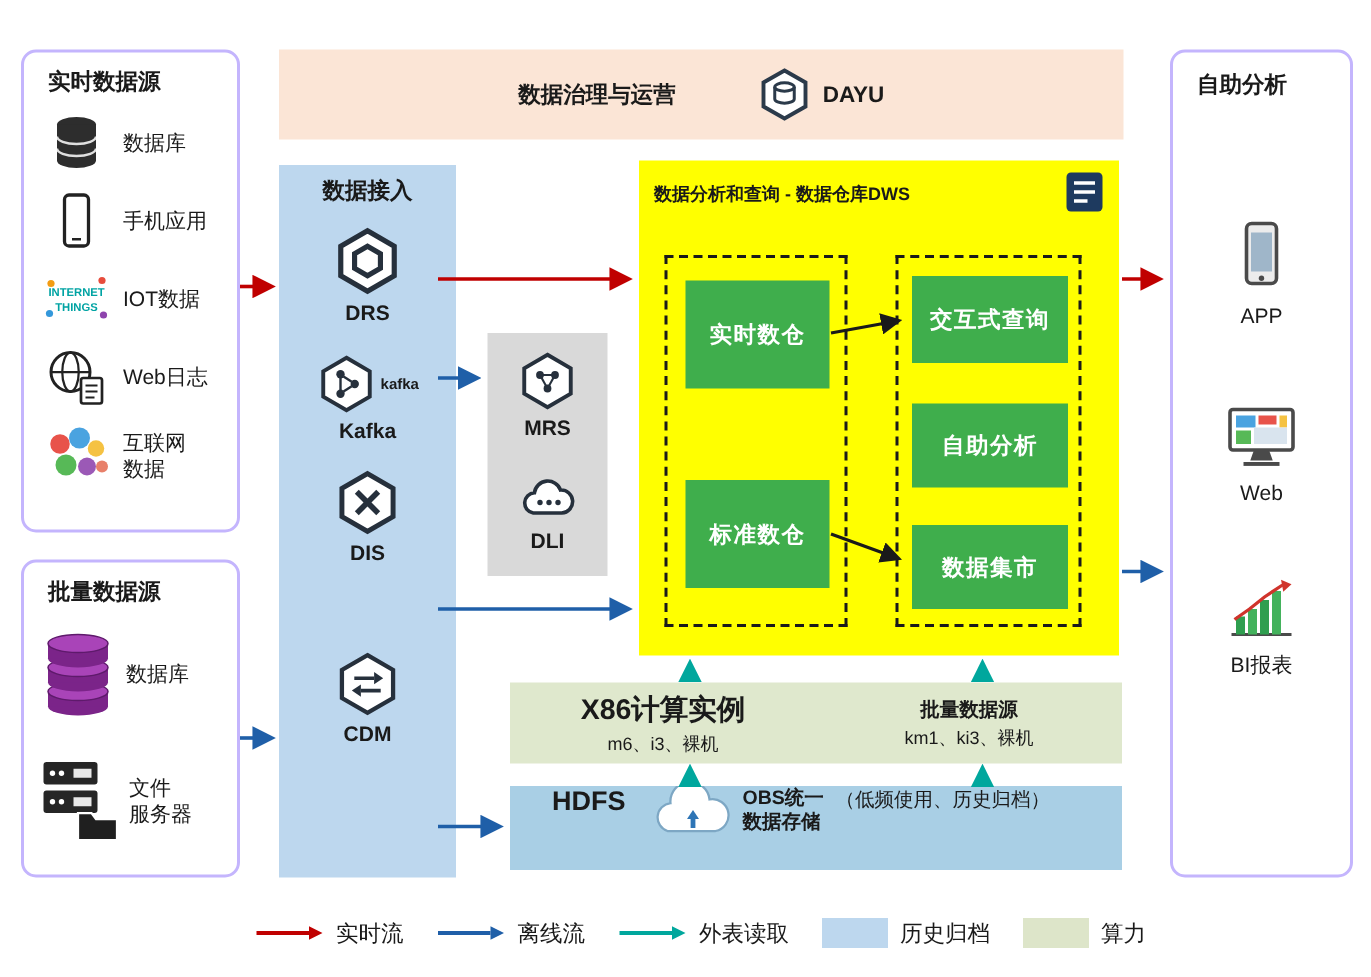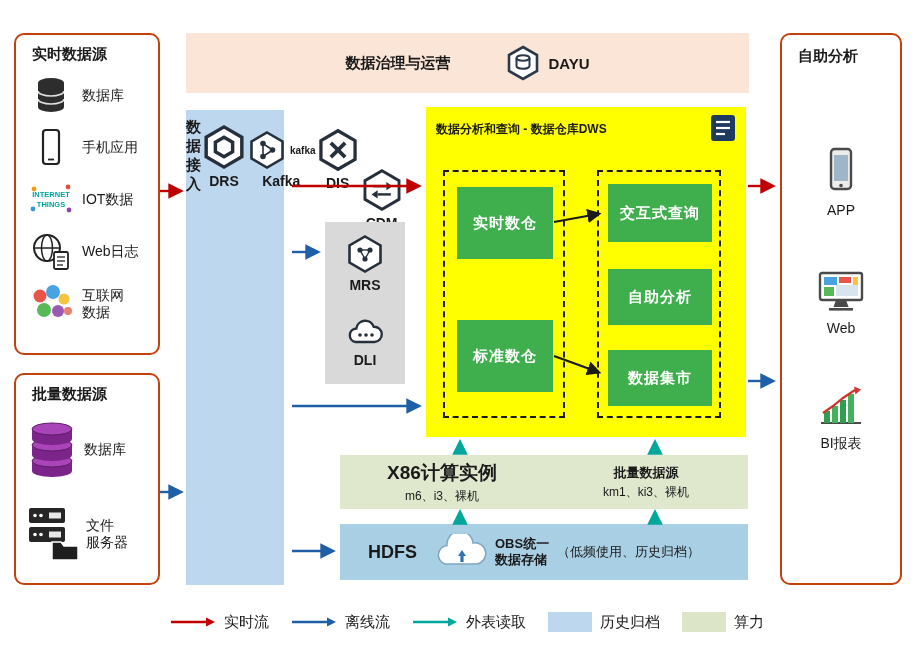--- a/index.html
+++ b/index.html
@@ -1,19 +1,19 @@
 <!DOCTYPE html>
 <html><head>
 <meta charset="utf-8">
 <style>
 *{margin:0;padding:0;box-sizing:border-box}
 body{background:#fff;font-family:"Liberation Sans","DejaVu Sans",sans-serif;color:#1a1a1a}
 #canvas{position:relative;width:914px;height:651px;background:#fff;overflow:hidden}
 .abs{position:absolute}
-.outline-box{border:2px solid #c2410c;border-radius:10px;background:#fff}
+.outline-box{border:2px solid #c4b5fd;border-radius:10px;background:#fff}
 .box-title{font-size:15px;font-weight:bold}
 .lbl{font-size:14px;white-space:pre-line;line-height:1.25}
 .srcrow{display:flex;align-items:center;gap:4px;padding:0 4px 0 8px}
 .icon-cell{flex:0 0 54px;display:flex;justify-content:center;align-items:center}
 .svc{display:flex;flex-direction:column;align-items:center}
 .svc-label{font-size:14px;font-weight:bold;margin-top:3px}
 .green-box{position:absolute;background:#3fae4c;color:#fff;font-weight:bold;font-size:15px;display:flex;align-items:center;justify-content:center;letter-spacing:1px;text-align:center}
 .dashed{position:absolute;border:2px dashed #1a1a1a}
 .legend-item{display:flex;align-items:center;gap:8px}
 .legend-label{font-size:15px}
@@ -138,21 +138,21 @@
             <circle cx="17" cy="30.5" r="1.8" fill="#fff"></circle>
           <rect x="25" y="27.5" width="12" height="6" fill="#e8e8e8"></rect>
           <path d="M28 38 h9 l3 4 h14 v14 h-26 z" fill="#1f1f1f" stroke="#fff" stroke-width="1.5"></path>
         </svg>
       </span>
       <span class="lbl">文件
 服务器</span>
     </div>
   </div>
 
-  <div class="abs" style="left:186px;top:110px;width:98px;height:475px;background:#bdd7ee;display:flex;flex-direction:row;">
+  <div class="abs" style="left:186px;top:110px;width:118px;height:475px;background:#bdd7ee;display:flex;flex-direction:column;align-items:center">
     <div class="box-title" style="margin-top:8px">数据接入</div>
     <div class="svc" style="margin-top:14px">
       <svg width="46" height="46" viewBox="0 0 40 40">
         <polygon points="20,2.5 35.5,11.5 35.5,28.5 20,37.5 4.5,28.5 4.5,11.5" fill="#fff" stroke="#26303c" stroke-width="3"></polygon>
         <polygon points="20,11.5 27.5,15.8 27.5,24.2 20,28.5 12.5,24.2 12.5,15.8" fill="none" stroke="#26303c" stroke-width="3"></polygon>
       </svg>
       <span class="svc-label">DRS</span>
     </div>
     <div class="svc" style="margin-top:20px">
       <span style="display:flex;align-items:center;gap:3px">
@@ -236,21 +236,21 @@
     <div style="flex:1;display:flex;flex-direction:column;align-items:center;justify-content:center">
       <span style="font-size:19px;font-weight:bold">X86计算实例</span>
       <span style="font-size:12px;margin-top:2px">m6、i3、裸机</span>
     </div>
     <div style="flex:1;display:flex;flex-direction:column;align-items:center;justify-content:center">
       <span style="font-size:13px;font-weight:bold">批量数据源</span>
       <span style="font-size:12px;margin-top:2px">km1、ki3、裸机</span>
     </div>
   </div>
 
-  <div class="abs" style="left:340px;top:524px;width:408px;height:56px;background:#a9cfe5;display:flex;align-items:center;padding-left:28px">
+  <div class="abs" style="left:340px;top:524px;width:408px;height:56px;background:#a9cfe5;display:flex;padding-left:28px">
     <span style="font-size:18px;font-weight:bold">HDFS</span>
     <svg style="margin-left:18px" width="54" height="36" viewBox="0 0 54 36">
       <path d="M10 30 a9.5 9.5 0 0 1 2-18.5 a13 13 0 0 1 26-2.5 a9 9 0 0 1 4 21 z" fill="#fff" stroke="#7da7c4" stroke-width="1.5"></path>
       <polygon points="23,22 27,16 31,22" fill="#2e75b6"></polygon>
       <rect x="25.4" y="22" width="3.2" height="6" fill="#2e75b6"></rect>
     </svg>
     <span class="lbl" style="font-weight:bold;font-size:13px;margin-left:6px;width:62px">OBS统一
 数据存储</span>
     <span style="font-size:13px">（低频使用、历史归档）</span>
   </div>

